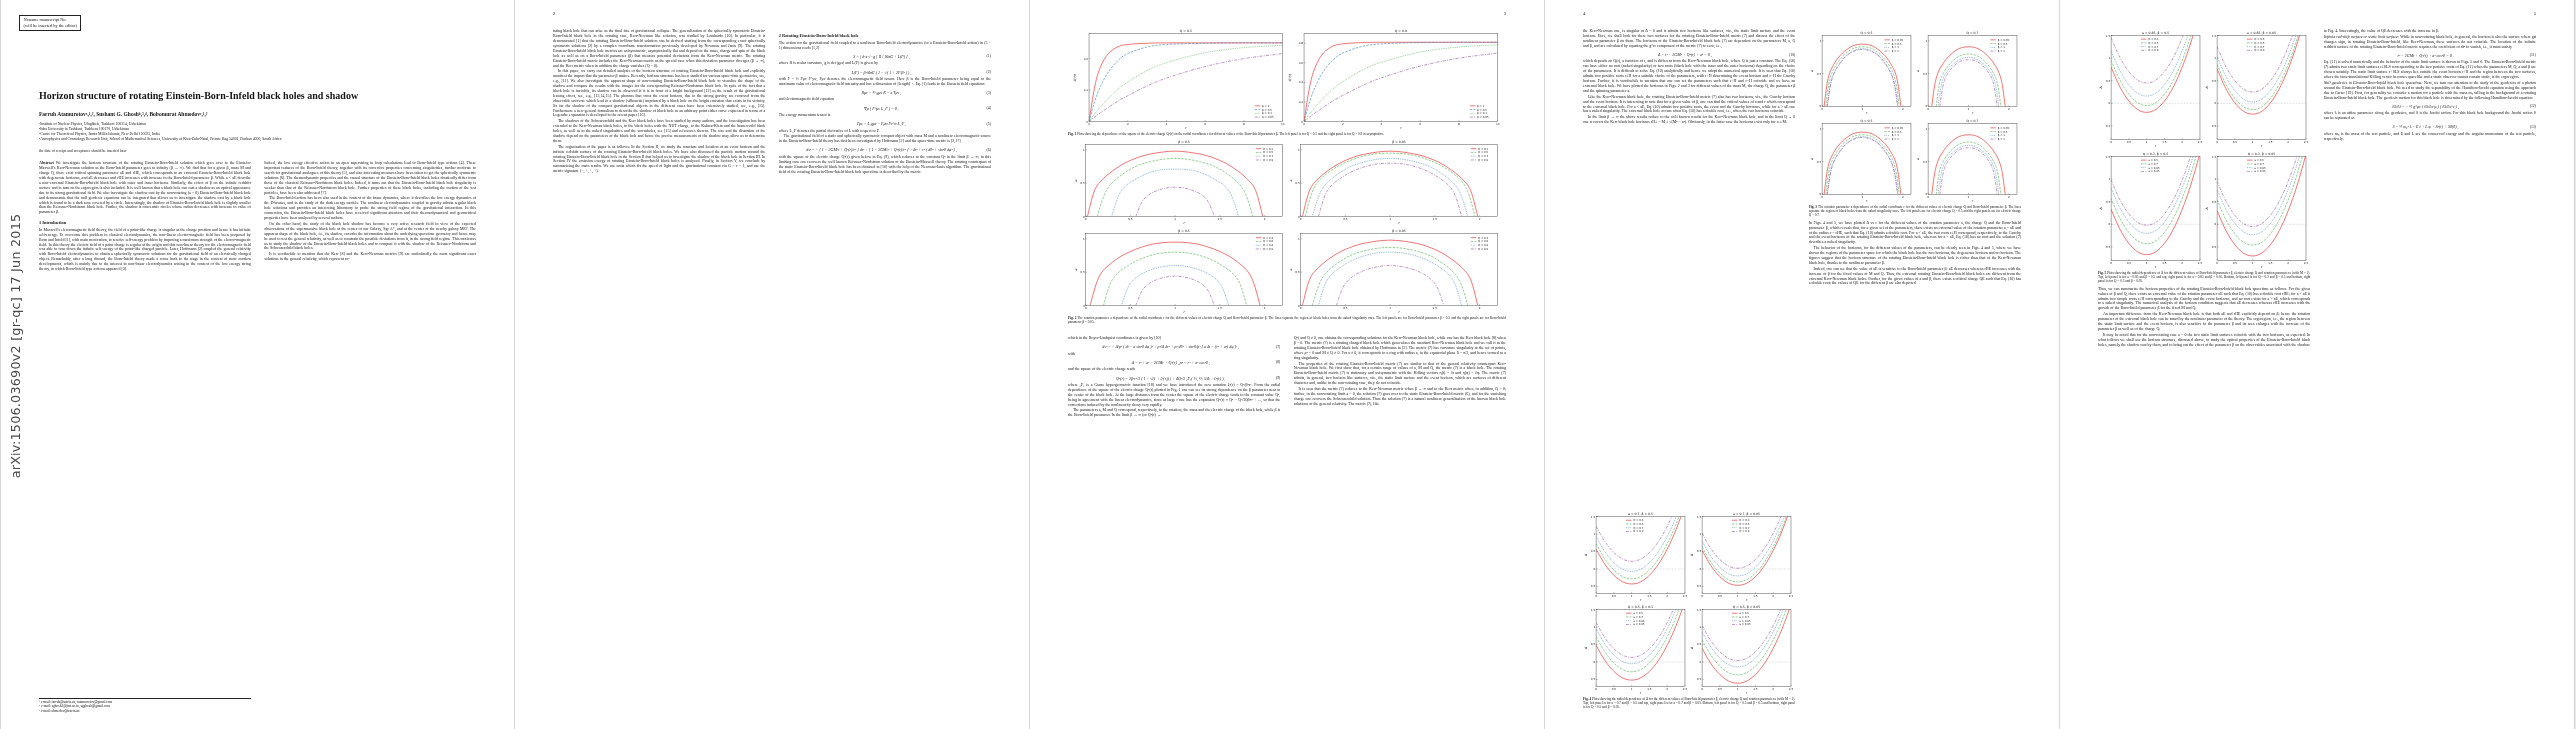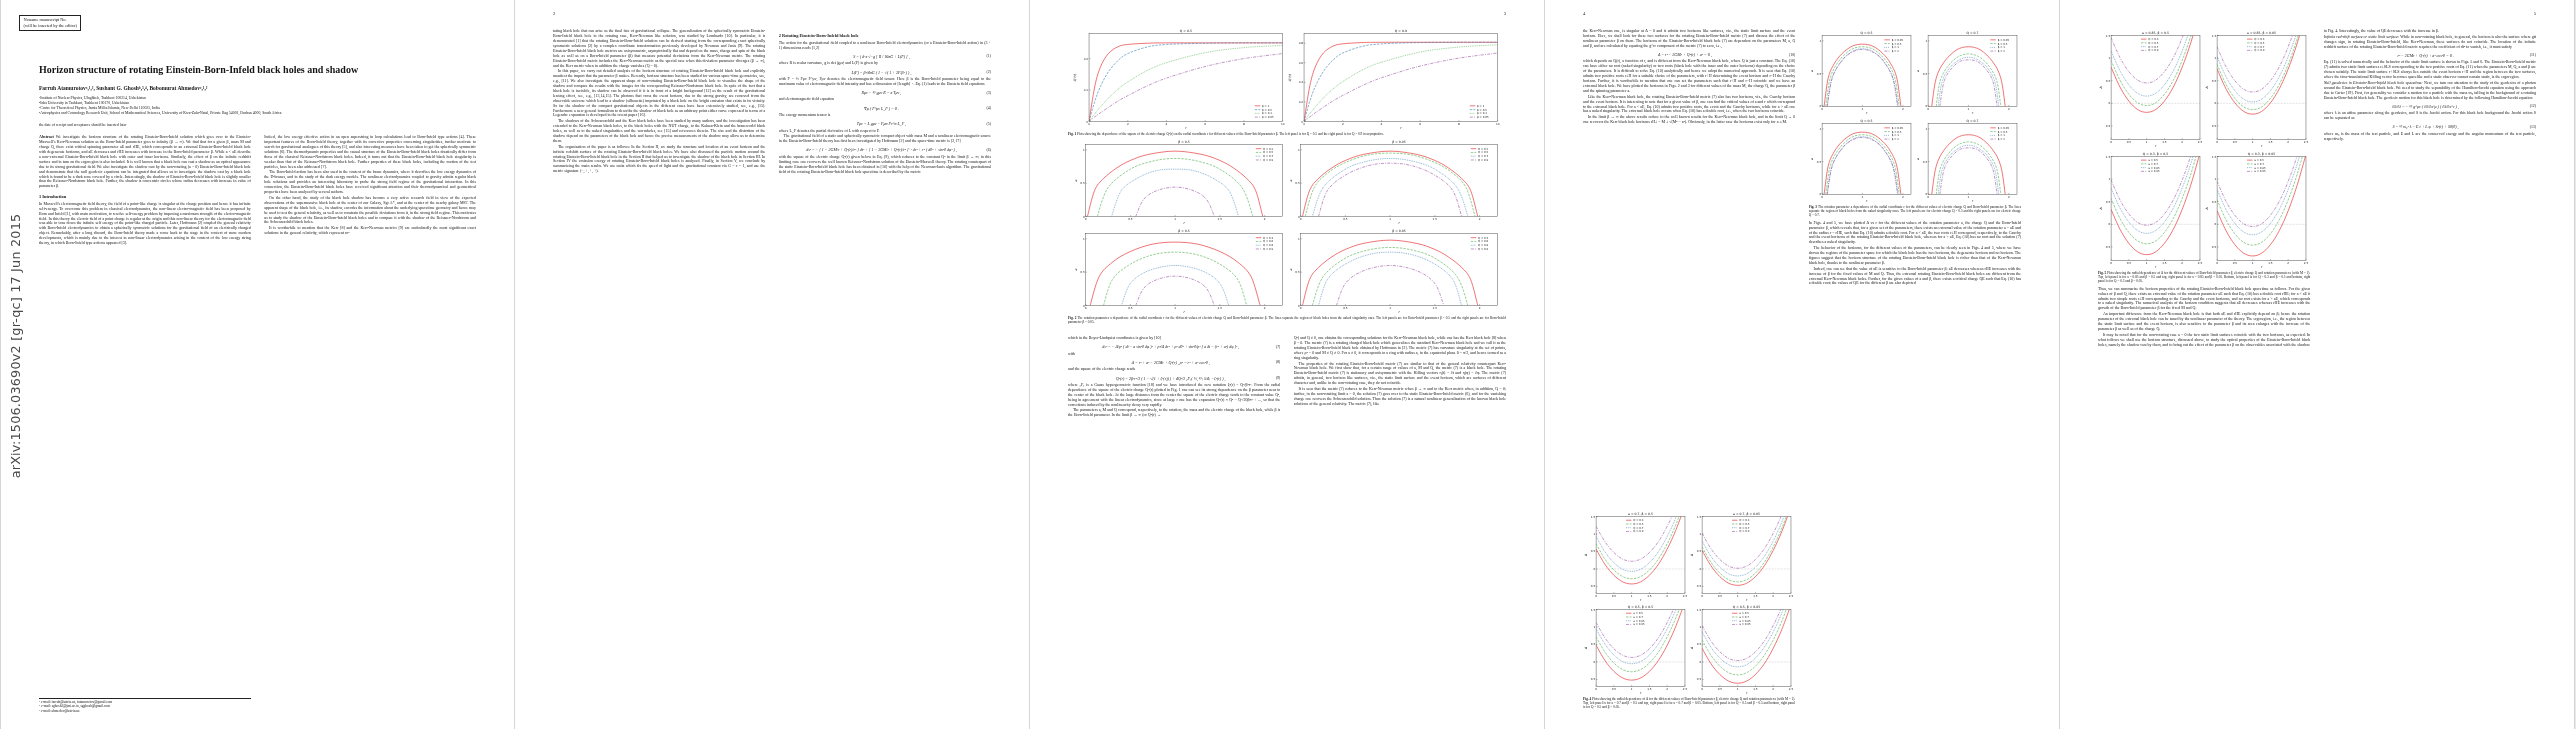--- a/index.html
+++ b/index.html
@@ -16,21 +16,21 @@
   .col p.noind{text-indent:0}
   .sec-h{font-size:4.4px;font-weight:bold;margin:4.3px 0 2.4px}
   .lead-b{font-weight:bold}
   .lead-i{font-style:italic}
   .eq{display:flex;align-items:center;gap:2.4px;margin:2.4px 0;font-size:4px;font-style:italic}
   .eq-body{flex:1;text-align:center}
   .eq-num{font-style:normal;font-size:3.8px}
   .fn{margin-top:auto;padding-top:1.2px;border-top:0.4px solid #222;font-size:3.5px;line-height:4.4px}
   .ms-box{position:absolute;left:18px;top:14.6px;border:0.5px solid #222;padding:1.8px 3.6px;font-size:4.4px;line-height:5.6px;background:#fff}
   .arxiv{position:absolute;left:7.3px;top:346px;transform:rotate(-90deg) translateX(-50%);transform-origin:0 0;white-space:nowrap;font-family:"DejaVu Sans",sans-serif;font-size:12.8px;color:#4a4a4a;letter-spacing:0.2px}
-  .front{margin-top:43px}
+  .front{margin-top:69px}
   .title{font-size:10px;line-height:12px;font-weight:bold;max-width:352px}
   .authors{margin-top:9.7px;font-size:5.5px;font-weight:bold}
   .affils{margin-top:4.9px;font-size:3.8px;line-height:4.8px}
   .datenote{margin-top:7.3px;font-size:3.8px}
   .fullfigs{margin-top:6px}
   .figure{margin:1.2px 0 3.6px}
   .fig-grid{display:flex;flex-wrap:wrap;gap:2.4px;justify-content:center}
   .fig-caption{font-size:3.4px;line-height:4.2px;text-align:justify;margin-top:1.8px}
   .panel svg{display:block;font-family:"DejaVu Sans",sans-serif}
 </style>

